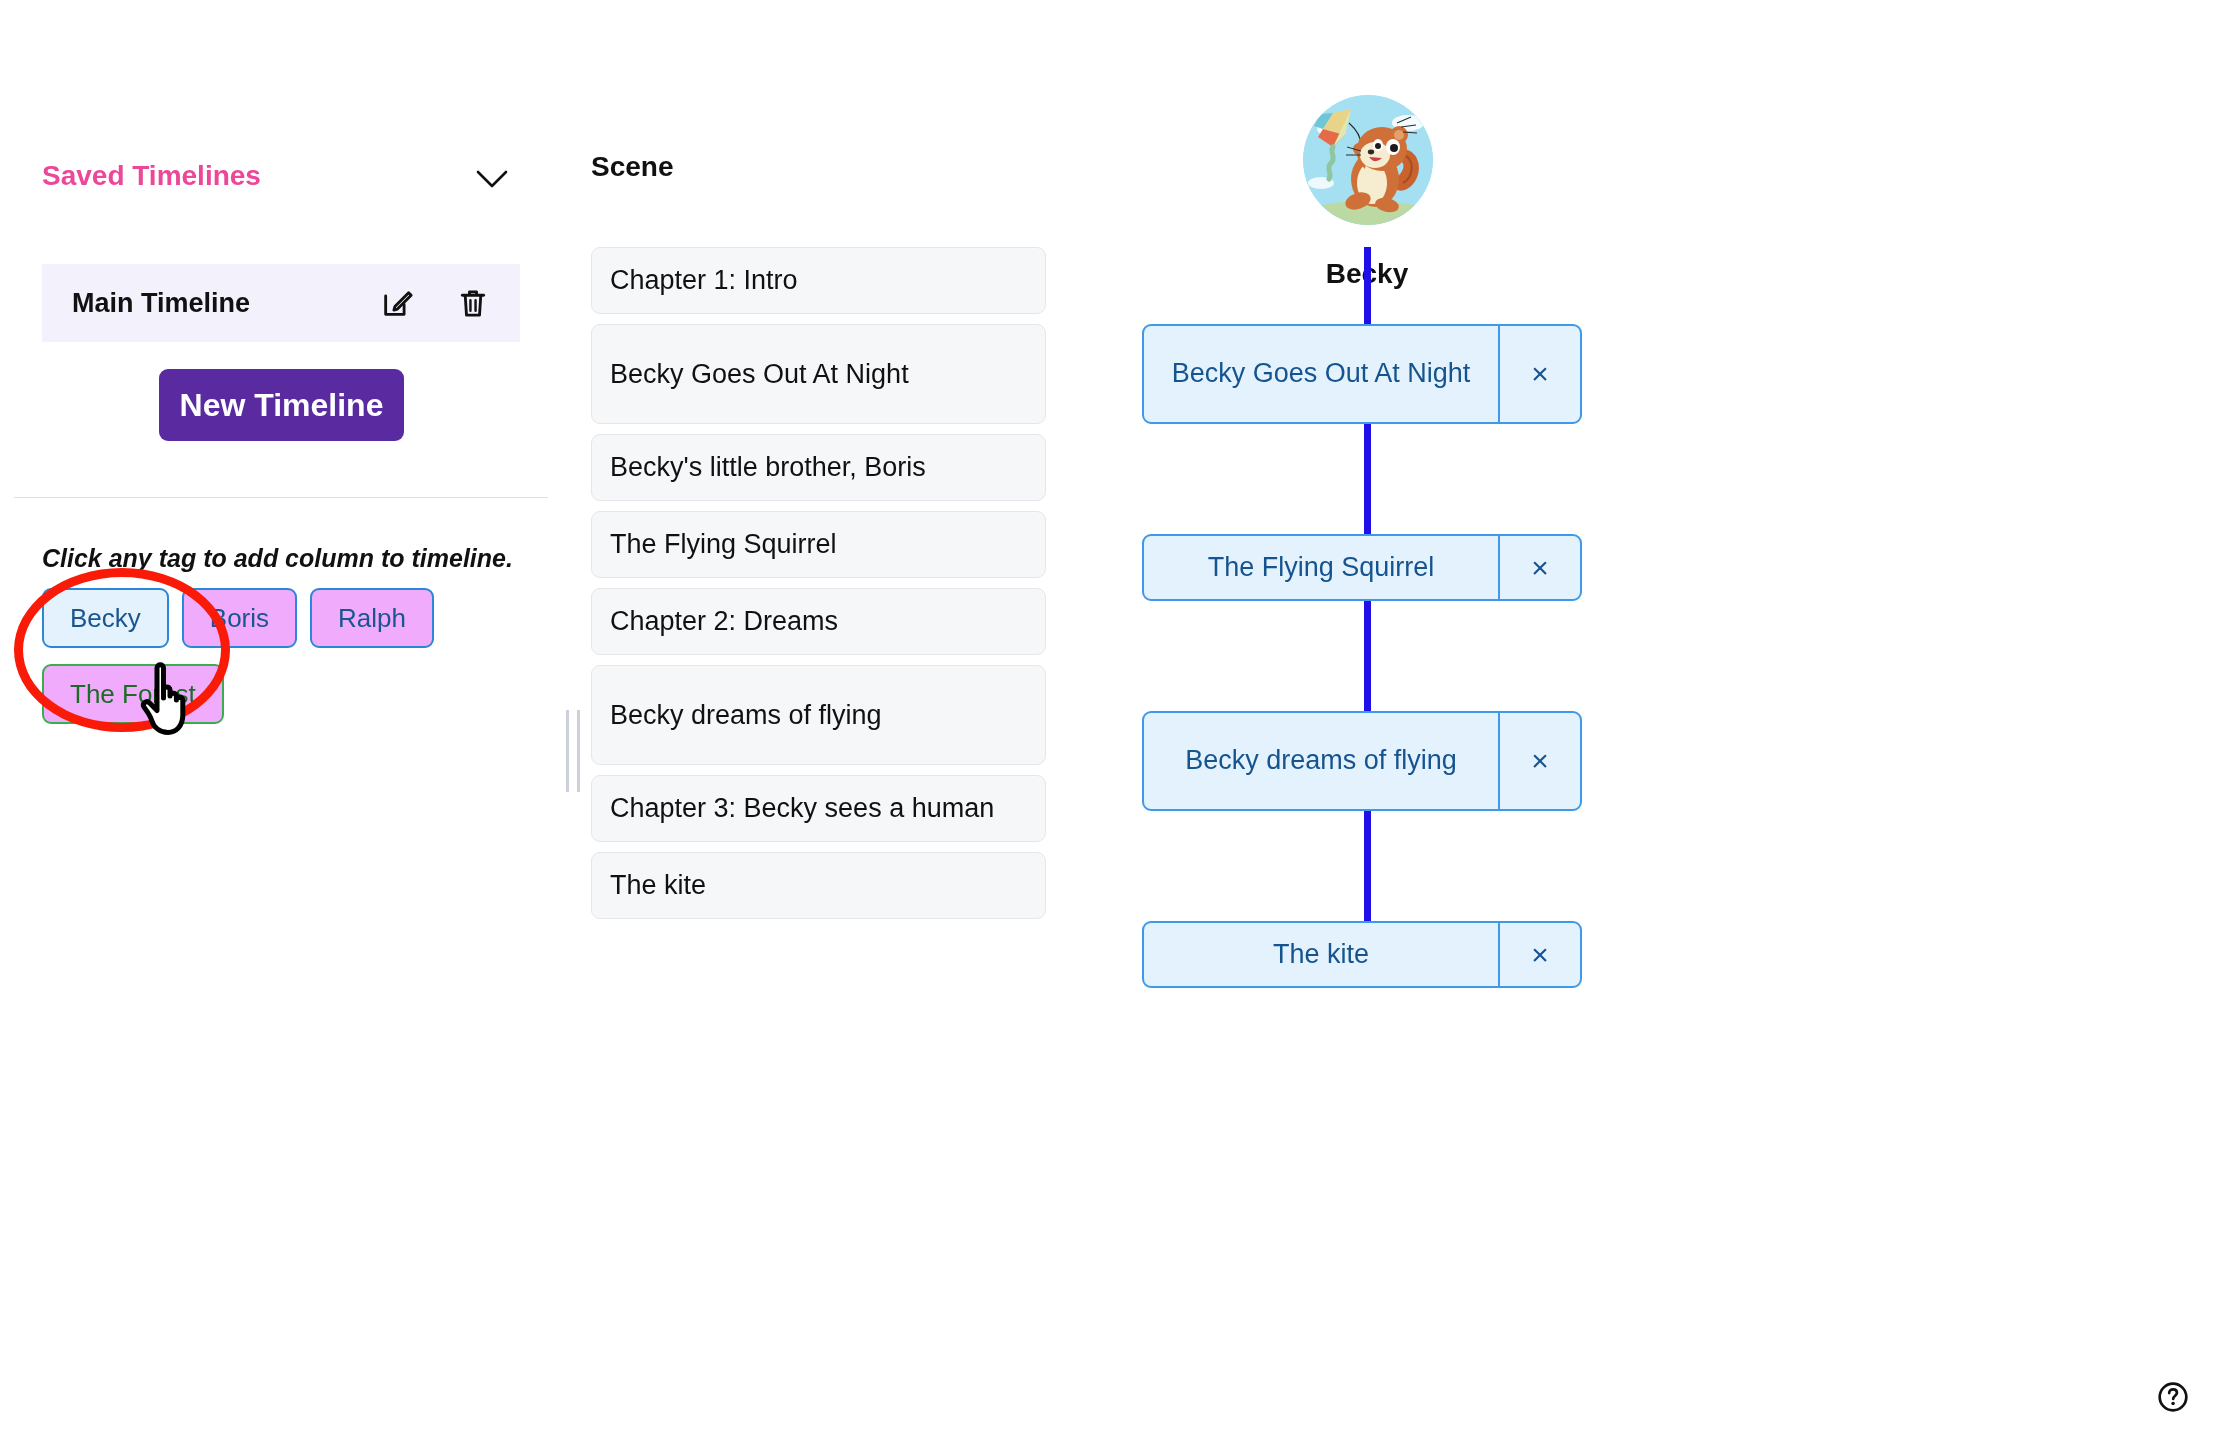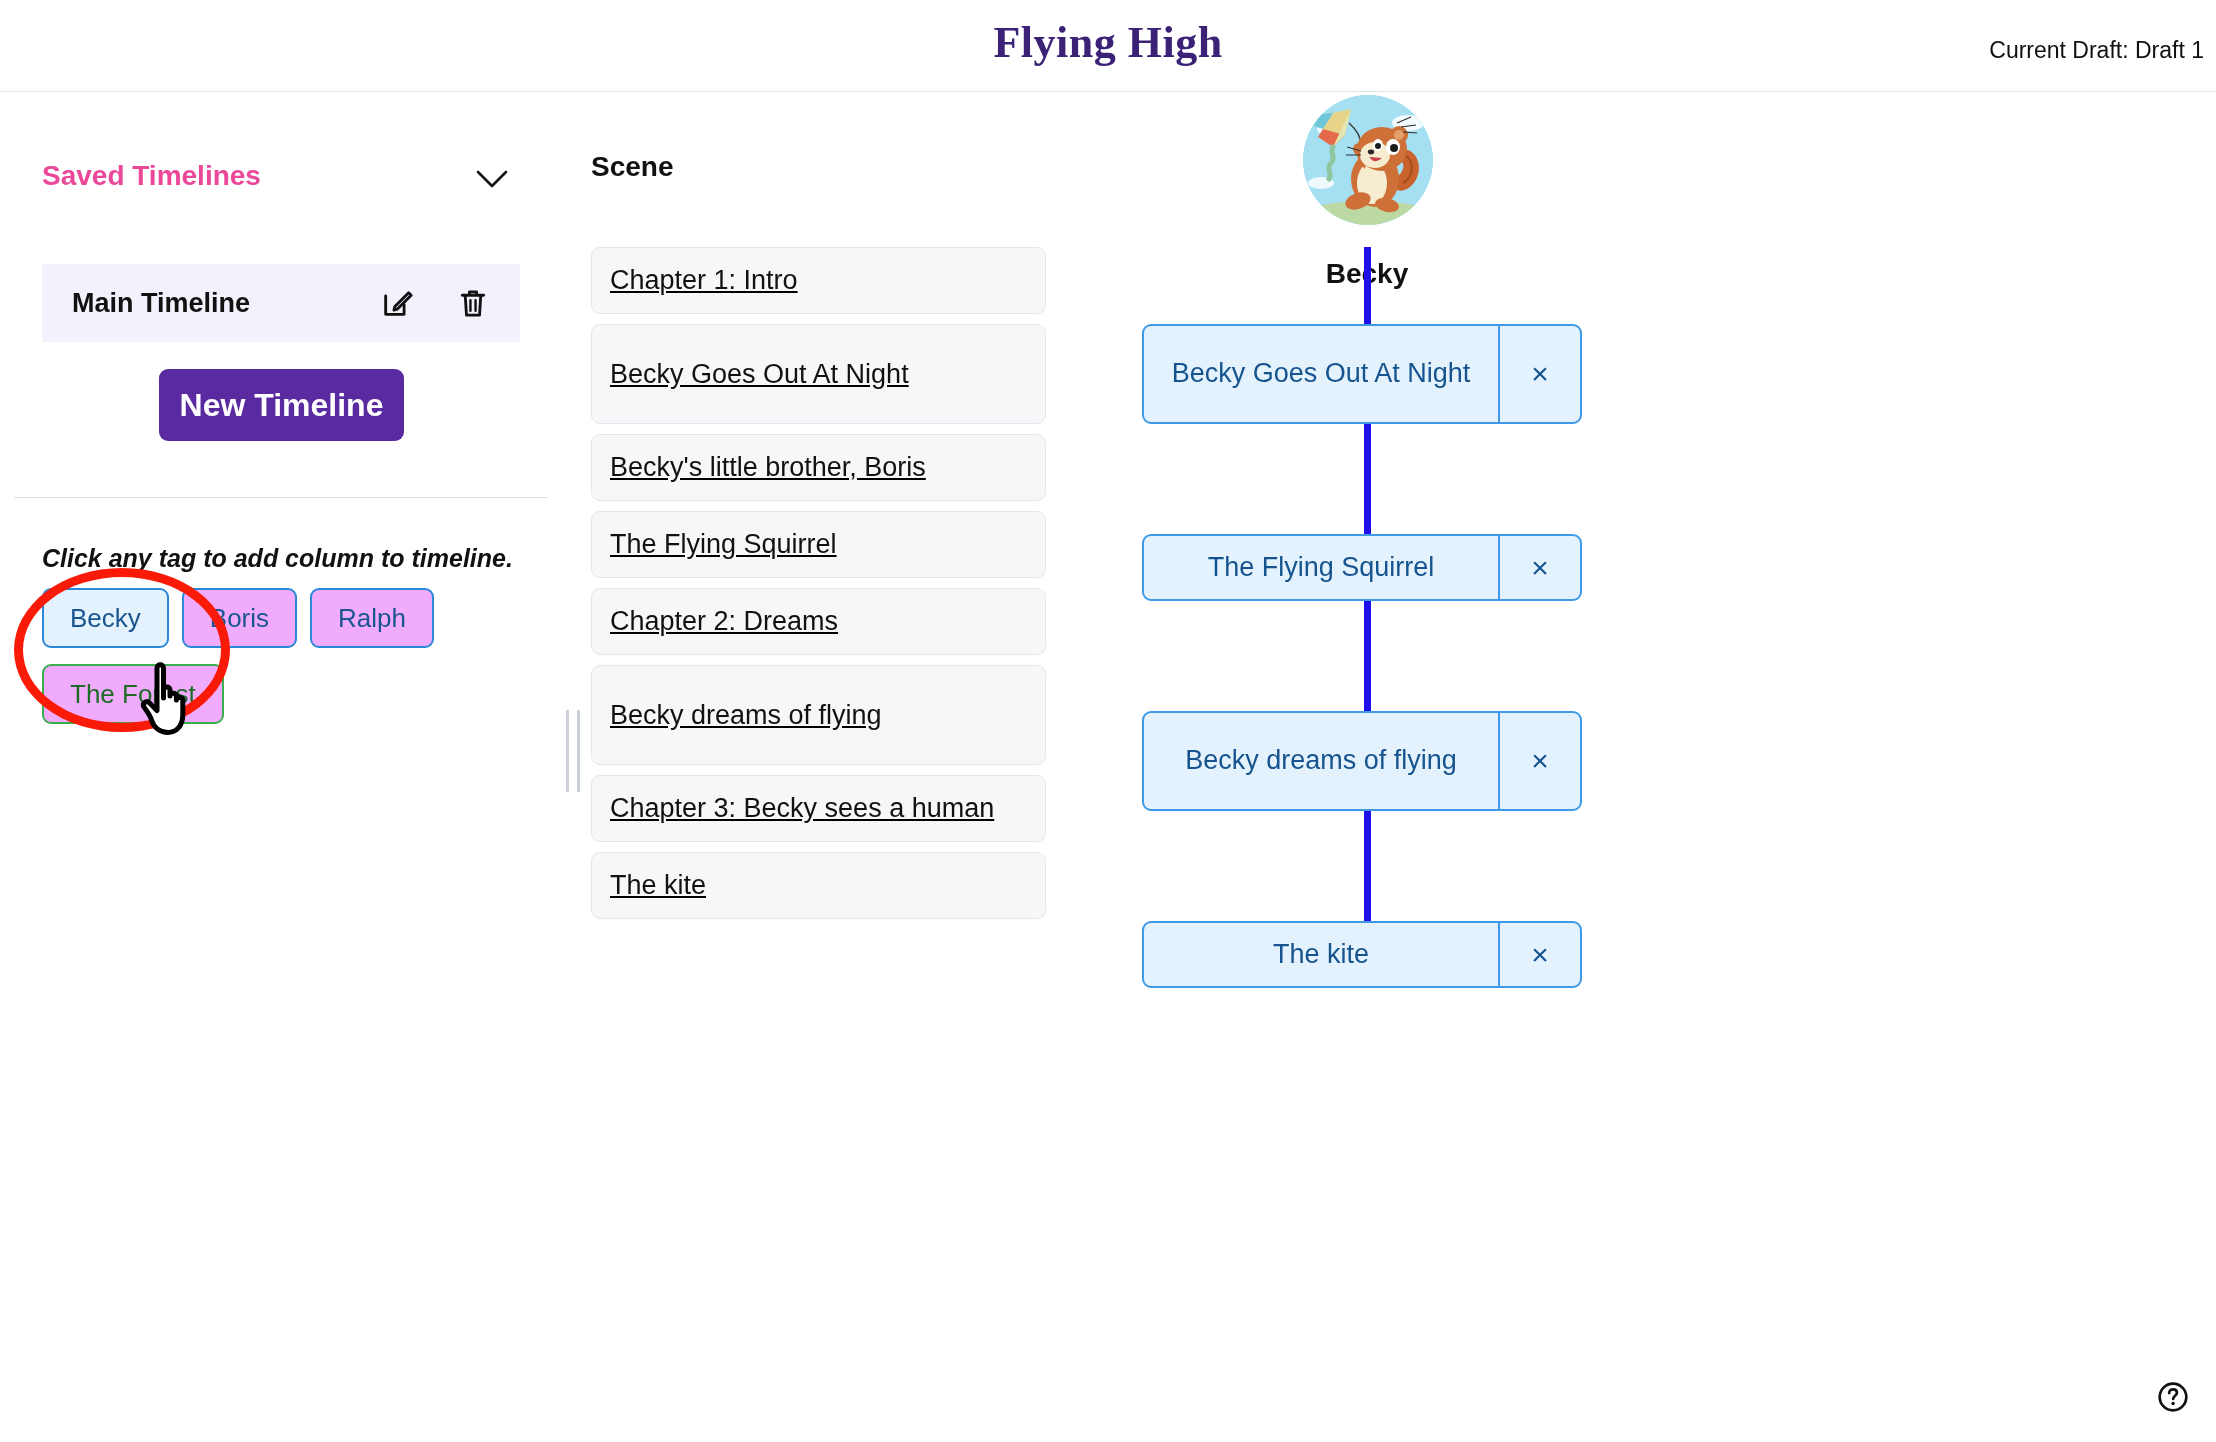--- a/index.html
+++ b/index.html
@@ -168,21 +168,21 @@
   }
 
   .scene-col { position: absolute; left: 0; top: 0; width: 460px; }
   .scene-header {
     position: absolute;
     left: 1px; top: 59px;
     font-size: 28px;
     font-weight: bold;
     color: #111111;
   }
-  .scene-list { position: absolute; left: 1px; top: 155px; width: 455px; text-decoration: underline; }
+  .scene-list { position: absolute; left: 1px; top: 155px; width: 455px; }
   .scene-cell {
     width: 455px;
     background: #f6f7f9;
     border: 1px solid #e4e6ea;
     border-radius: 9px;
     display: flex;
     align-items: center;
     padding-left: 18px;
     font-size: 27px;
     color: #111111;
@@ -293,24 +293,20 @@
     width: 62px; height: 78px;
     pointer-events: none;
   }
   .cursor-ptr svg { display: block; }
 </style>
 </head>
 <body>
 
 <div id="app">
 
-  <div class="header">
-    <div class="app-title">Flying High</div>
-    <div class="draft-status">Current Draft: Draft 1</div>
-  </div>
 
   <div class="sidebar">
 
     <div class="saved-head">
       <div class="saved-title">Saved Timelines</div>
       <div class="chevron-btn">
         <svg width="34" height="22" viewBox="0 0 34 22">
           <path d="M3 4 L17 18 L31 4" fill="none" stroke="#111111" stroke-width="2.6" stroke-linecap="round" stroke-linejoin="round"></path>
         </svg>
       </div>

